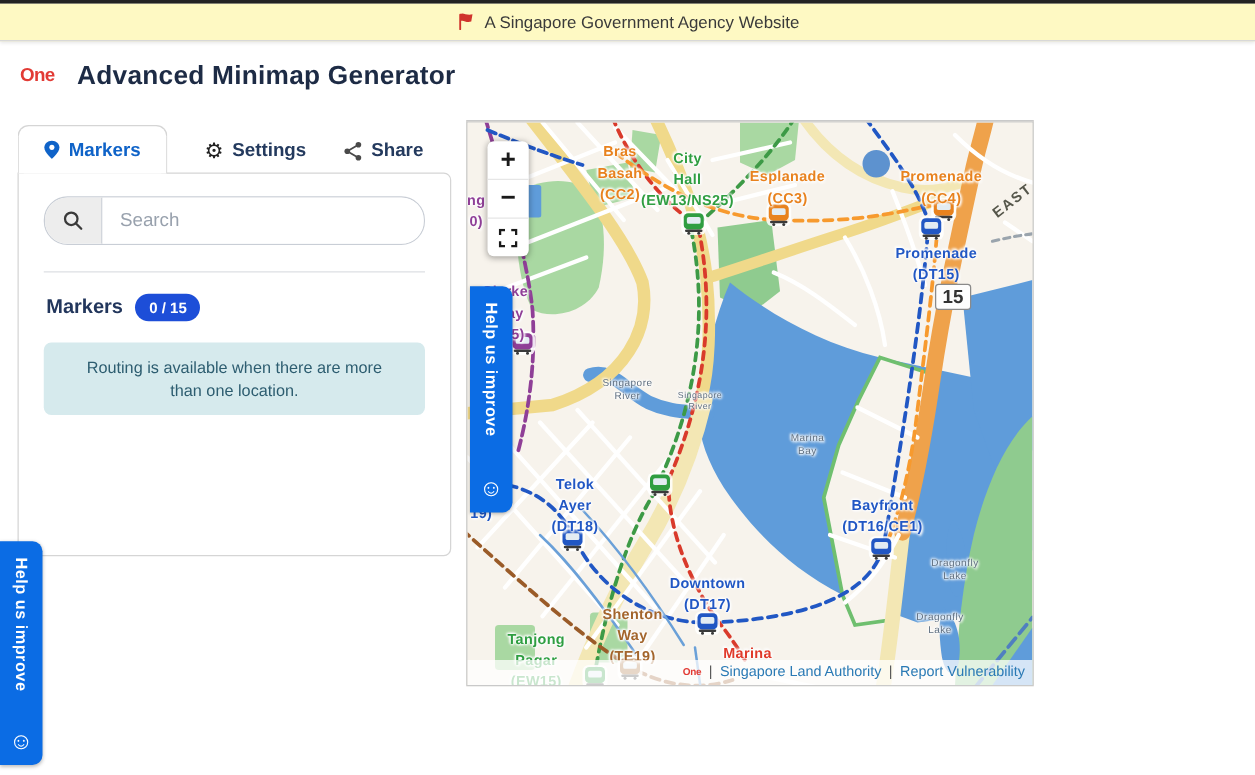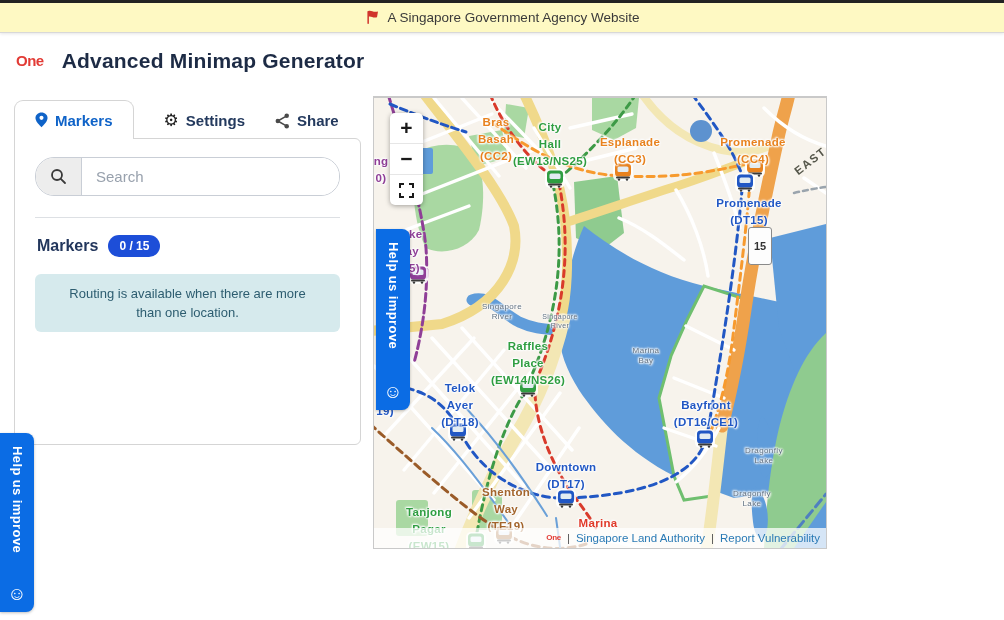--- a/index.html
+++ b/index.html
@@ -58,21 +58,21 @@
   .mlabel.station{font-size:11.5px;font-weight:700;line-height:17px;letter-spacing:.3px;}
   .mlabel.area{font-size:8px;line-height:9.5px;color:#5f6f80;letter-spacing:.4px;font-weight:400;}
   .zoomctl{position:absolute;left:16px;top:15px;width:33px;background:#fff;border-radius:5px;z-index:10;
     box-shadow:0 1px 5px rgba(0,0,0,.35);overflow:hidden;}
   .zbtn{height:30px;display:flex;align-items:center;justify-content:center;font-size:21px;font-weight:700;
     color:#1a1a1a;cursor:pointer;border-bottom:1px solid #e6e6e6;}
   .zbtn:last-child{border-bottom:none;}
   .east-label{position:absolute;left:418px;top:57px;z-index:3;font-size:11.5px;font-weight:700;color:#55564a;
     letter-spacing:1.5px;transform:rotate(-38deg);}
   .shield{position:absolute;left:374px;top:129px;z-index:3;background:#fdfdfd;border:1px solid #8a8a8a;
-    border-radius:3px;font-size:11px;font-weight:700;color:#333;padding:12px 5px;}
+    border-radius:3px;font-size:15px;font-weight:700;color:#333;padding:1px 5px;}
   .bluedot{position:absolute;left:316px;top:22px;width:22px;height:22px;border-radius:50%;background:#5d92cf;z-index:1;}
   .attribution{position:absolute;left:0;right:0;bottom:0;height:20px;background:rgba(255,255,255,.74);z-index:20;
     display:flex;align-items:center;justify-content:flex-end;gap:6px;padding-right:6px;font-size:11.5px;color:#2a7ab5;}
   .attribution .sep{color:#555;}
   .attr-logo{display:flex;flex-direction:column;line-height:6.5px;font-weight:800;font-size:8px;letter-spacing:-.3px;}
   .attr-logo .one{color:#e23b35;}
   .attr-link{cursor:pointer;}
 </style>
 </head>
 <body>
@@ -340,25 +340,20 @@
       </div>
       <div class="mlabel station" style="left: 375px; top: 97px; color: rgb(33, 87, 196);">
         <div>Promenade</div>
         <div>(DT15)</div>
       </div>
       <div class="mlabel station" style="left: 30px; top: 128px; color: rgb(143, 63, 151);">
         <div>Clarke</div>
         <div>Quay</div>
         <div>(NE5)</div>
       </div>
-      <div class="mlabel station" style="left: 154px; top: 240px; color: rgb(47, 158, 65);">
-        <div>Raffles</div>
-        <div>Place</div>
-        <div>(EW14/NS26)</div>
-      </div>
       <div class="mlabel station" style="left: 86px; top: 282px; color: rgb(33, 87, 196);">
         <div>Telok</div>
         <div>Ayer</div>
         <div>(DT18)</div>
       </div>
       <div class="mlabel station" style="left: 332px; top: 299px; color: rgb(33, 87, 196);">
         <div>Bayfront</div>
         <div>(DT16/CE1)</div>
       </div>
       <div class="mlabel station" style="left: 192px; top: 361px; color: rgb(33, 87, 196);">

